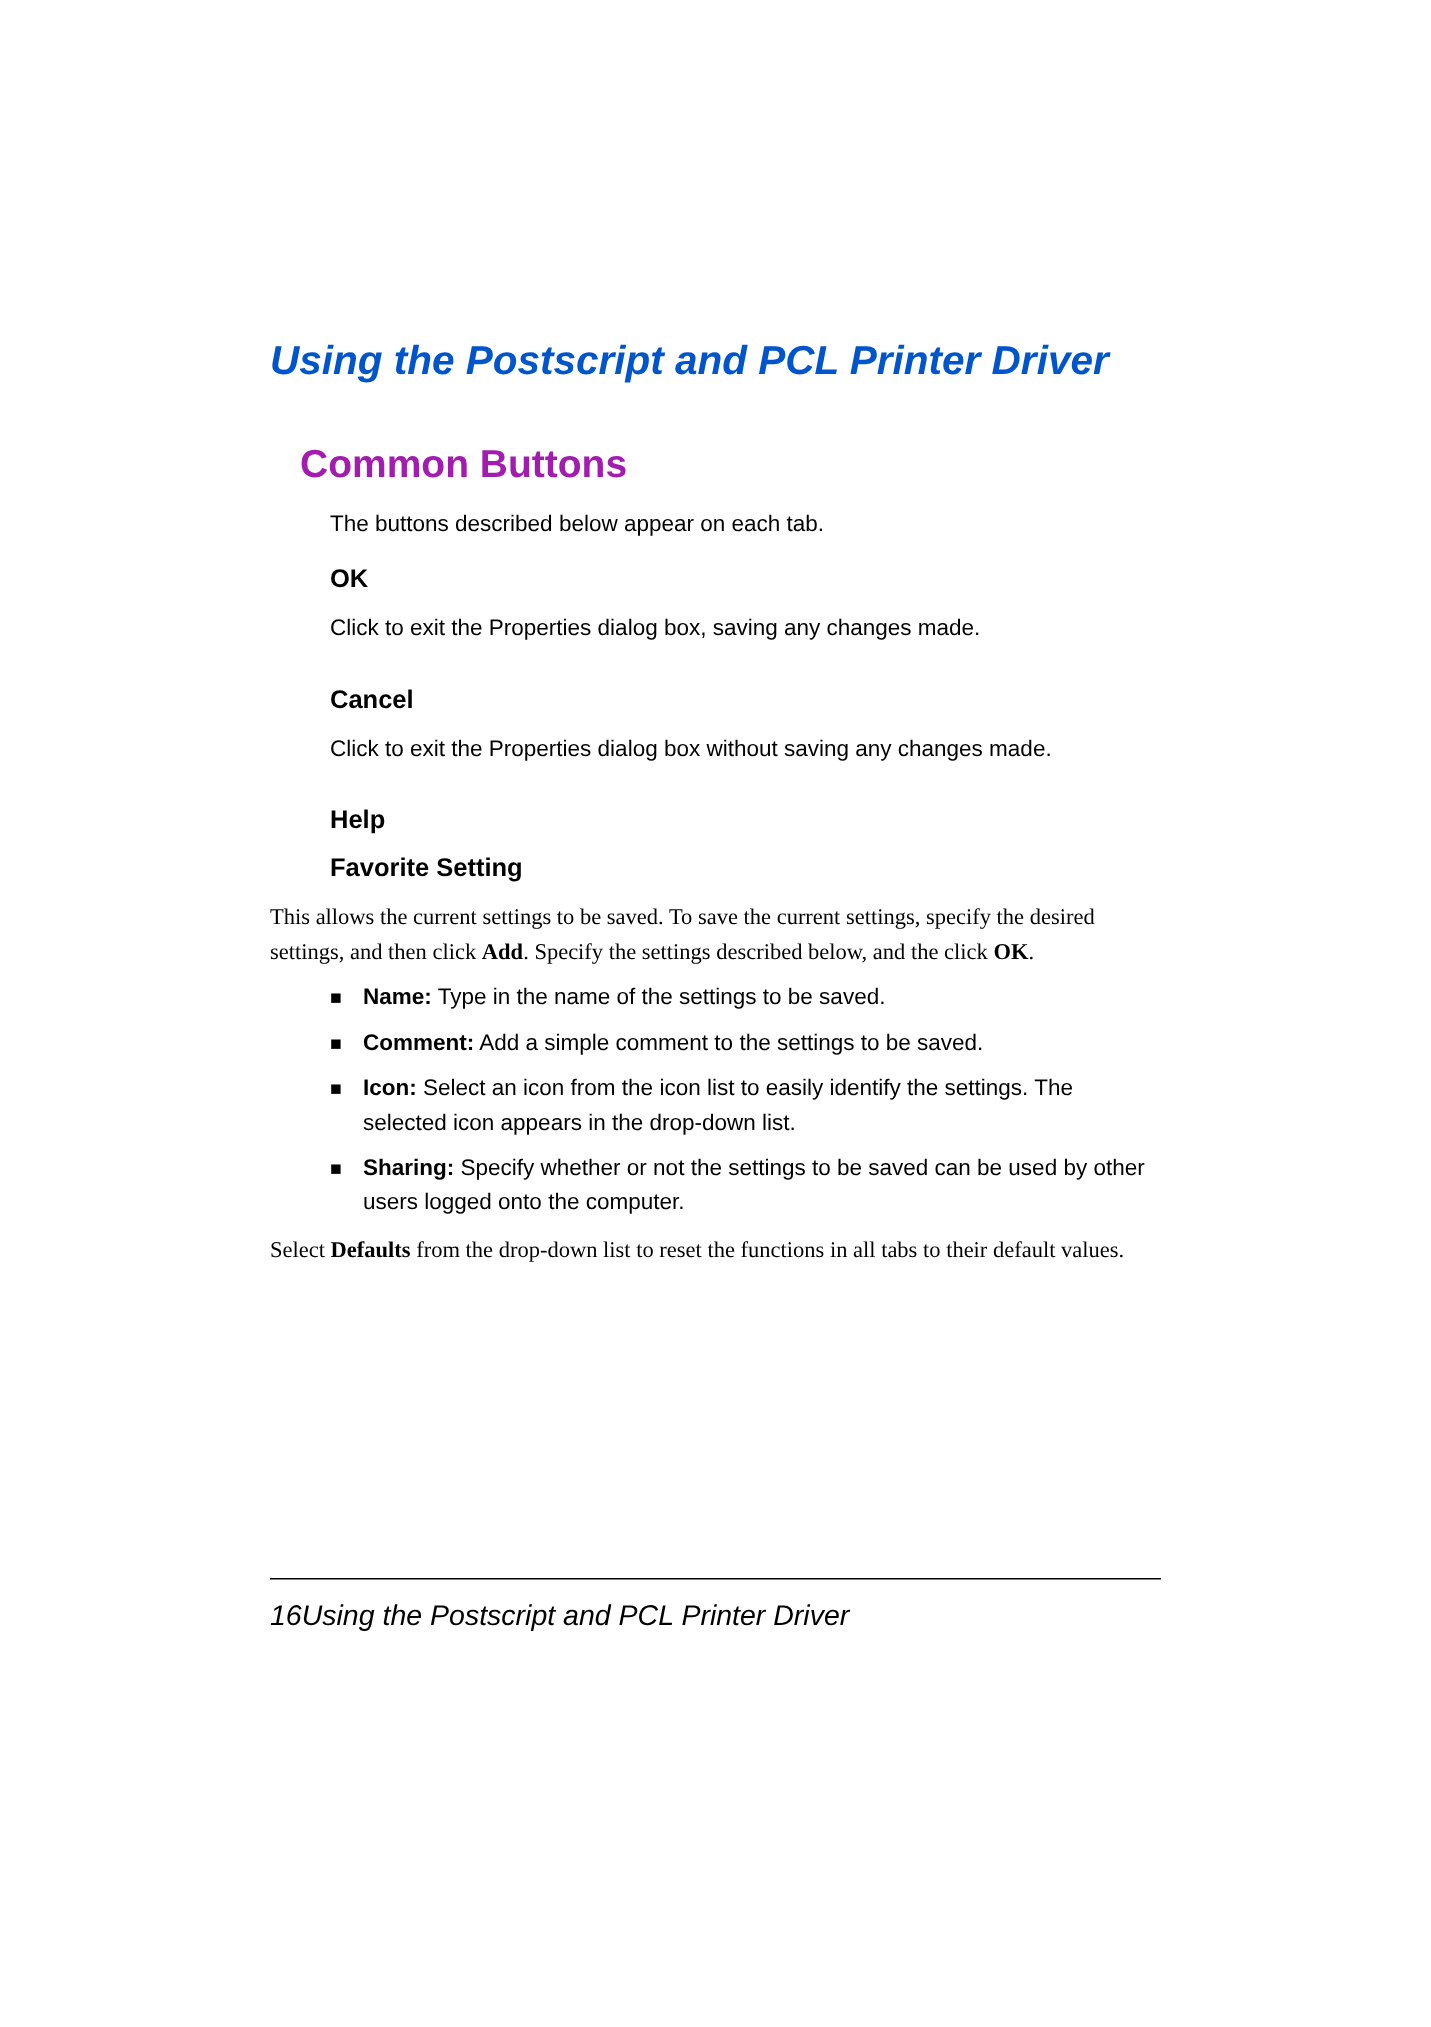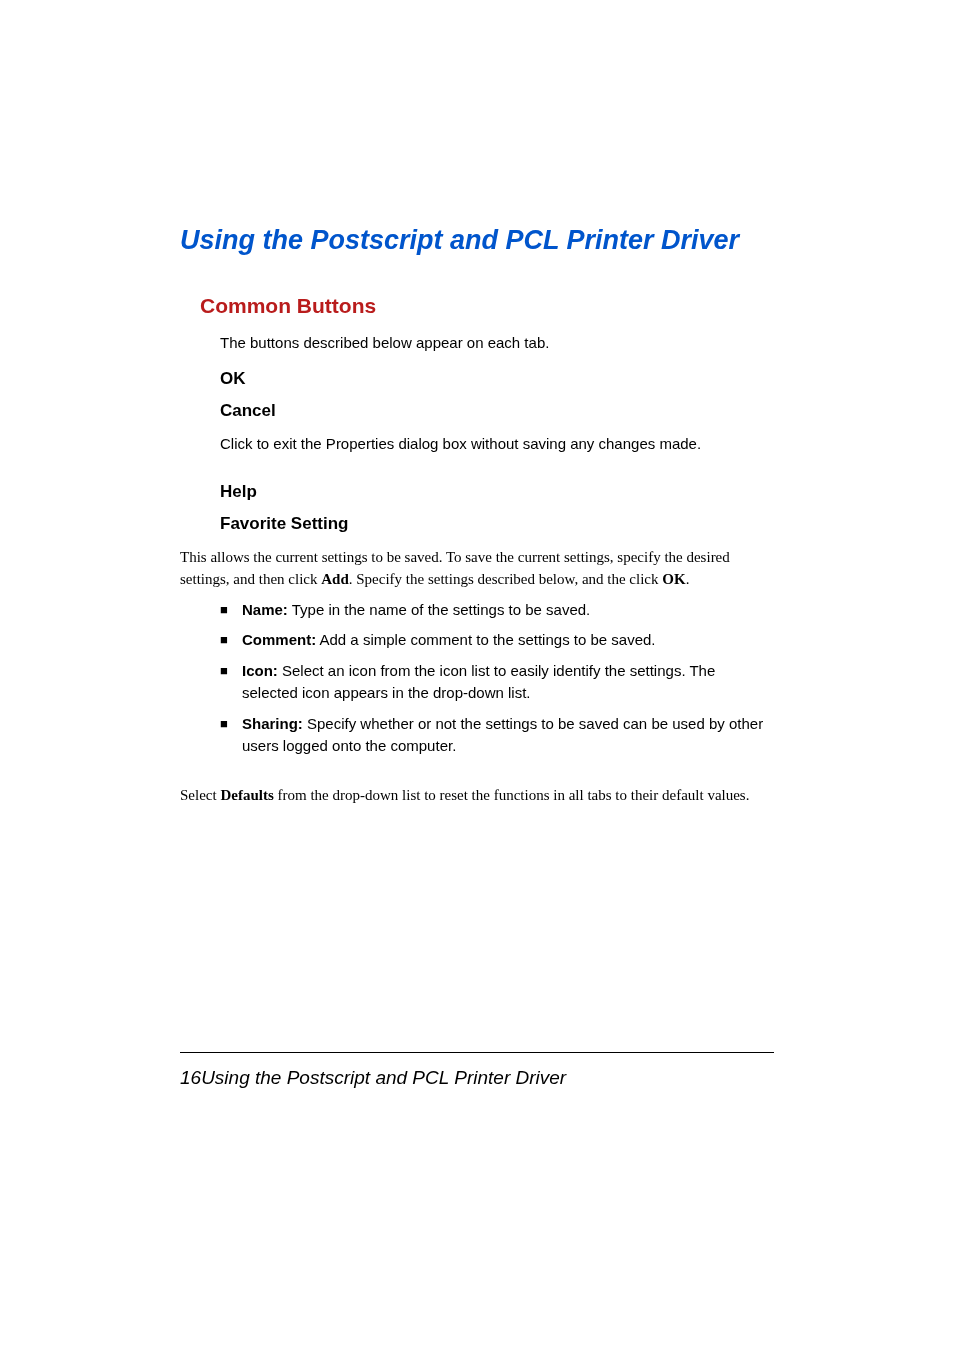--- a/index.html
+++ b/index.html
@@ -19,22 +19,22 @@
     }
     .main-title {
       color: #0055cc;
       font-size: 27px;
       font-weight: bold;
       font-style: italic;
       margin-bottom: 38px;
       font-family: Arial, Helvetica, sans-serif;
     }
     .section-title {
-      color: #b91c1c;
-      font-size: 21px;
+      color: #a21caf;
+      font-size: 26px;
       font-weight: bold;
       margin-bottom: 14px;
       margin-left: 20px;
     }
     .section-intro {
       font-size: 15px;
       margin-left: 40px;
       margin-bottom: 16px;
       line-height: 1.4;
     }
@@ -53,21 +53,21 @@
     }
     .body-text-tight {
       font-size: 15px;
       margin-bottom: 8px;
       line-height: 1.5;
       font-family: Liberation Serif, serif;
     }
     .bullet-list {
       list-style: none;
       margin-left: 40px;
-      margin-bottom: 26px;
+      margin-bottom: 10px;
     }
     .bullet-list li {
       font-size: 15px;
       line-height: 1.5;
       margin-bottom: 8px;
       padding-left: 22px;
       position: relative;
     }
     .bullet-list li::before {
       content: "■";
@@ -105,20 +105,21 @@
 </head>
 <body>
 
 <div class="page-content">
   <h1 class="main-title">Using the Postscript and PCL Printer Driver</h1>
 
   <h2 class="section-title">Common Buttons</h2>
   <p class="section-intro">The buttons described below appear on each tab.</p>
 
   <h3 class="sub-title">OK</h3>
+  <p class="body-text">Click to exit the Properties dialog box, saving any changes made.</p>
 
   <h3 class="sub-title">Cancel</h3>
   <p class="body-text">Click to exit the Properties dialog box without saving any changes made.</p>
 
 
   <h3 class="sub-title">Help</h3>
 
   <h3 class="sub-title">Favorite Setting</h3>
   <p class="body-text-tight">
     <span>This allows the current settings to be saved. To save the current settings, specify the desired settings, and then click </span><span class="bold">Add</span><span>. Specify the settings described below, and the click </span><span class="bold">OK</span><span>.</span>

